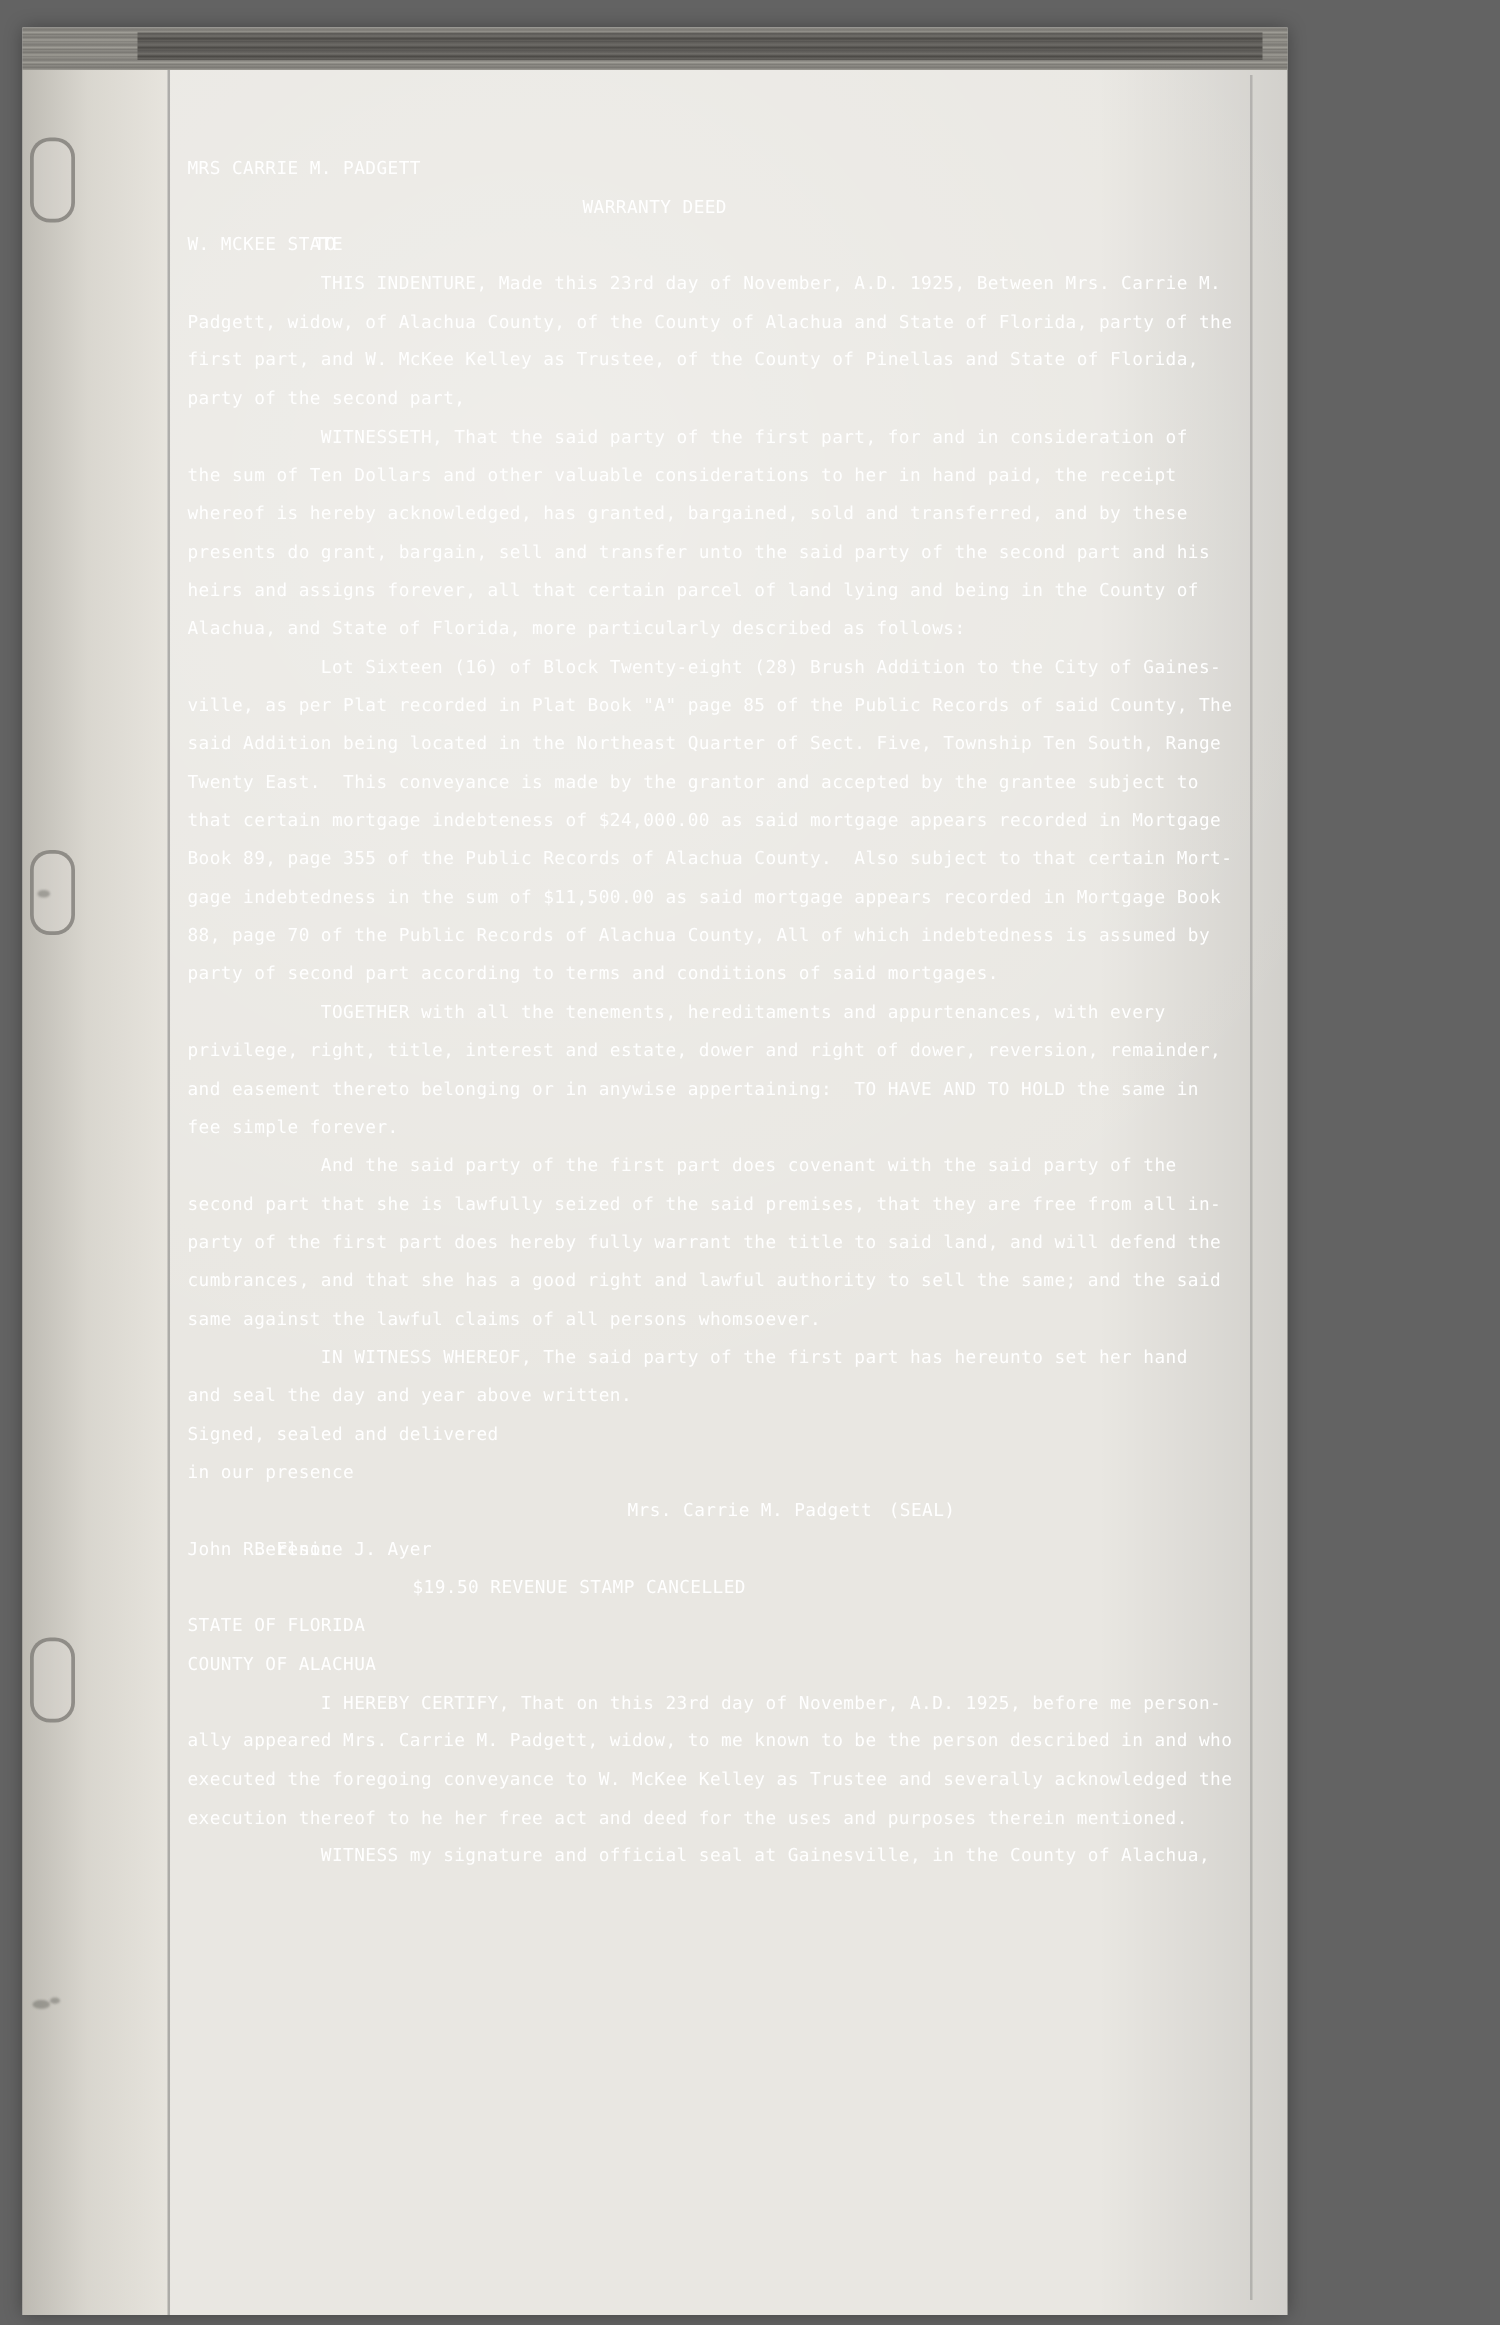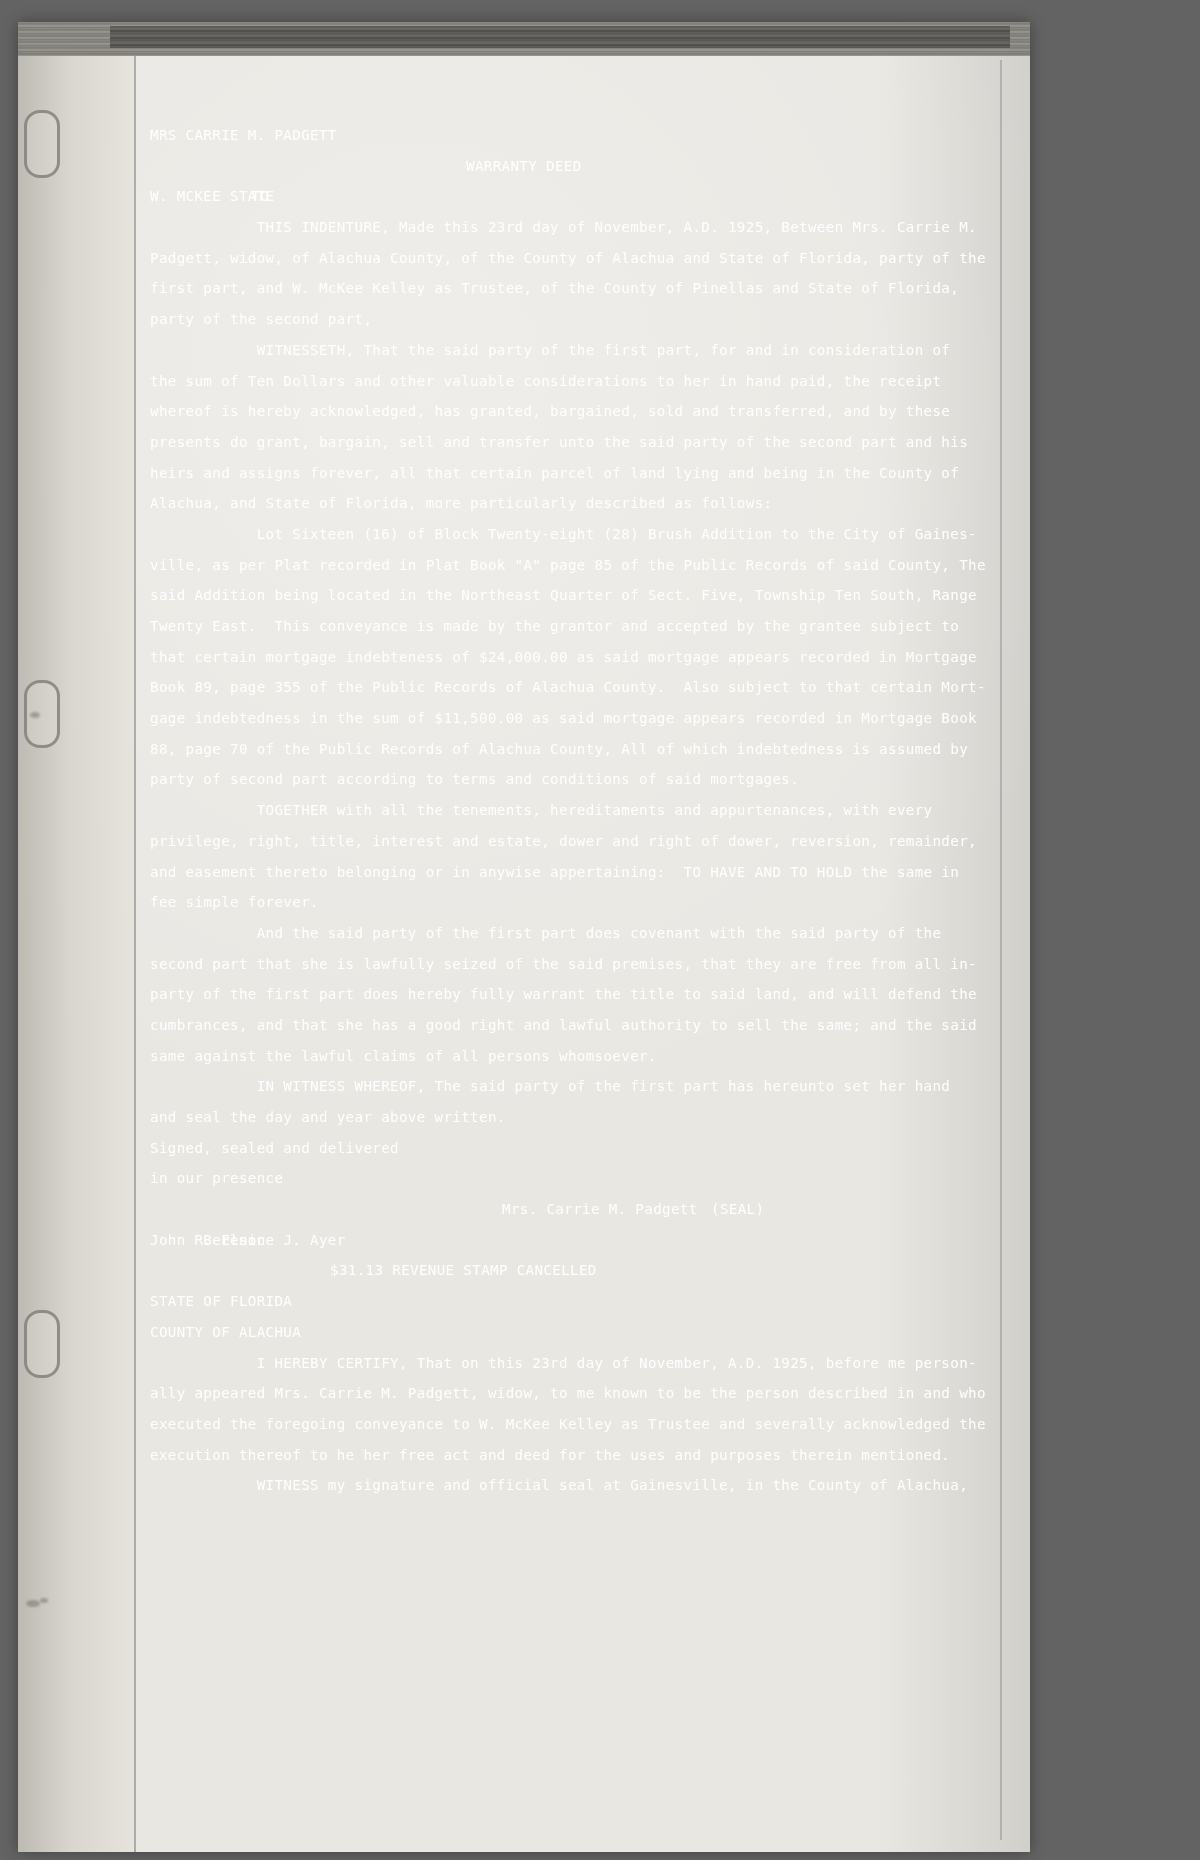--- a/index.html
+++ b/index.html
@@ -199,21 +199,21 @@
 
     <div class="line">Signed, sealed and delivered</div>
     <div class="line">in our presence</div>
     <div class="sig-row">
       <span>Berenice J. Ayer</span>
       <span class="sig-name">Mrs. Carrie M. Padgett</span>
       <span class="sig-seal">(SEAL)</span>
     </div>
     <div class="line">John R. Elson</div>
 
-    <div class="line revenue">$31.13 REVENUE STAMP CANCELLED</div>
+    <div class="line revenue">$19.50 REVENUE STAMP CANCELLED</div>
 
     <div class="line">STATE OF FLORIDA</div>
     <div class="line">COUNTY OF ALACHUA</div>
 
     <div class="line">            I HEREBY CERTIFY, That on this 23rd day of November, A.D. 1925, before me person-</div>
     <div class="line">ally appeared Mrs. Carrie M. Padgett, widow, to me known to be the person described in and who</div>
     <div class="line">executed the foregoing conveyance to W. McKee Kelley as Trustee and severally acknowledged the</div>
     <div class="line">execution thereof to he her free act and deed for the uses and purposes therein mentioned.</div>
     <div class="line">            WITNESS my signature and official seal at Gainesville, in the County of Alachua,</div>
 

